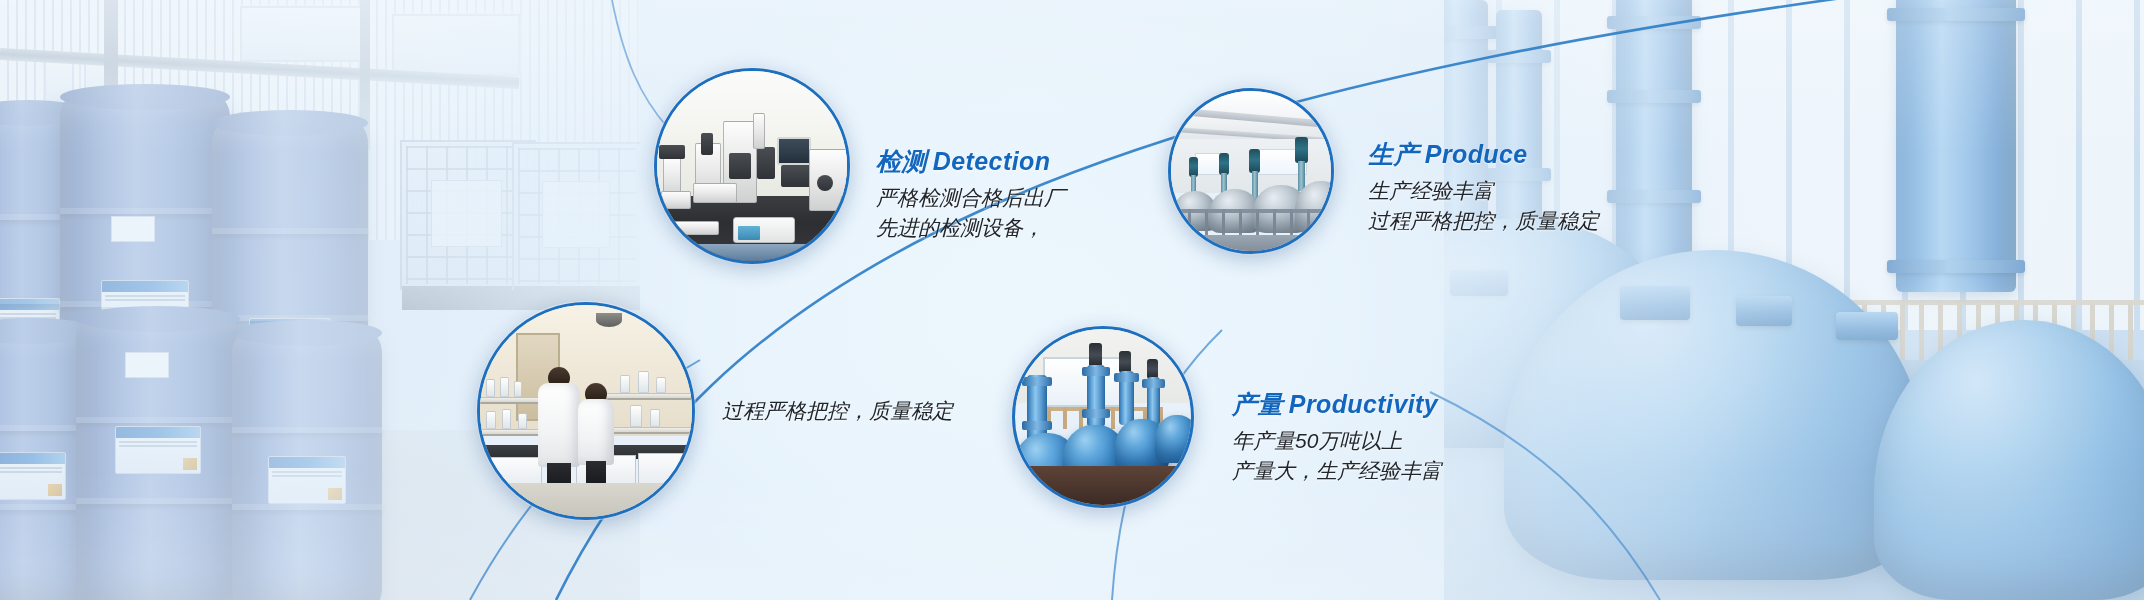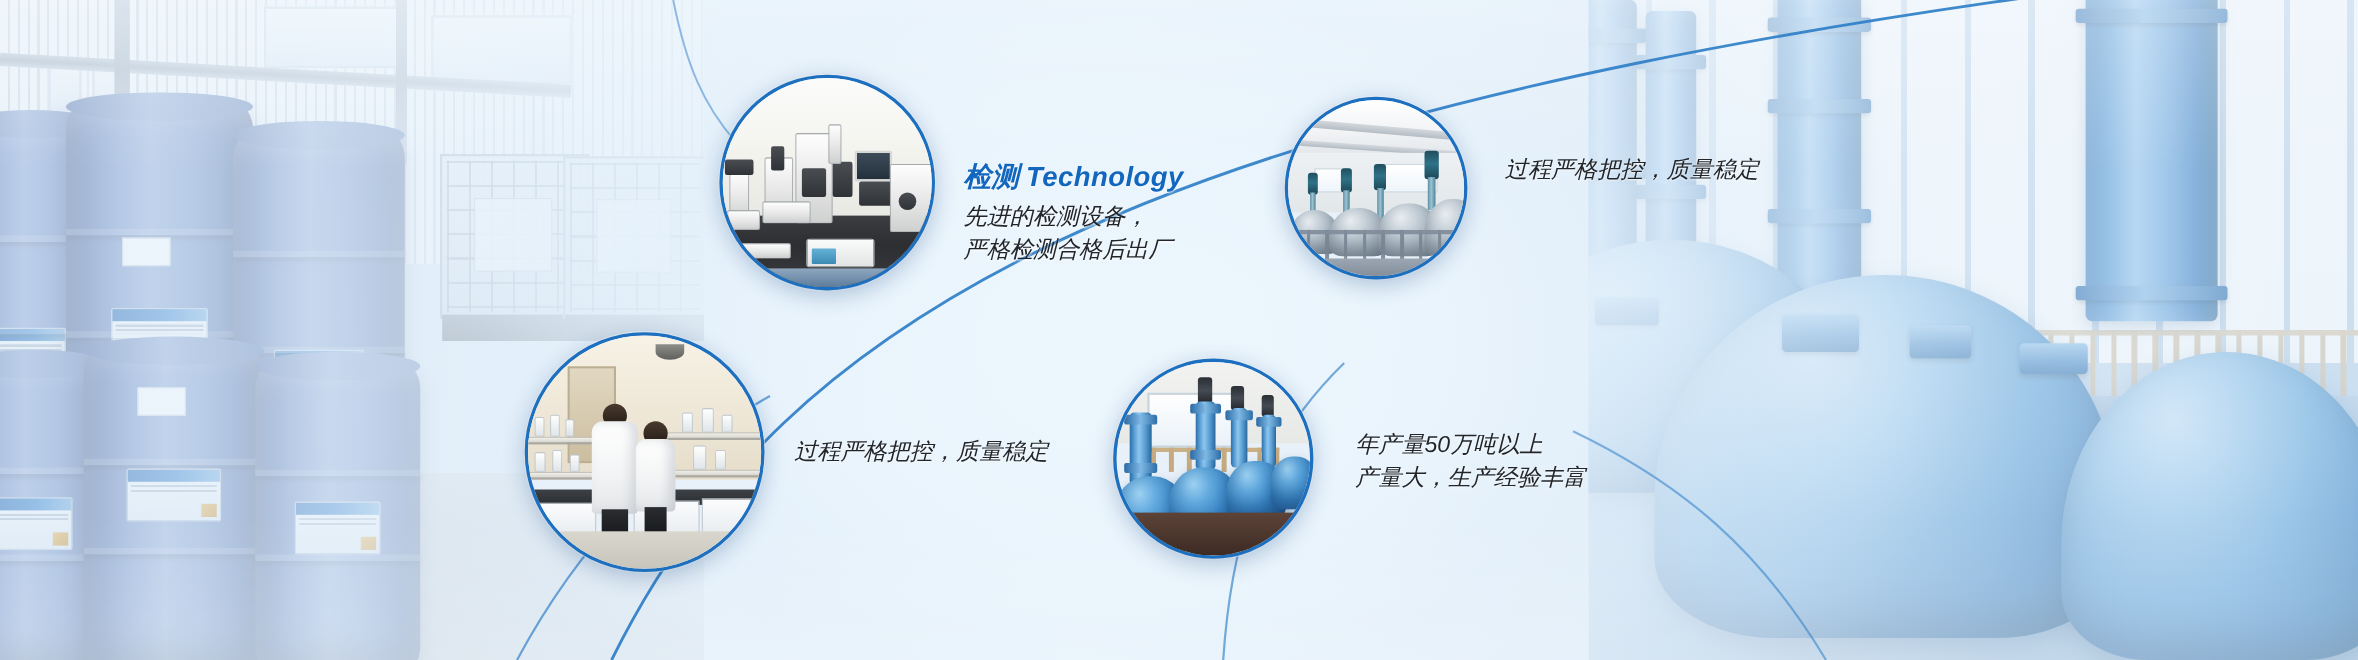--- a/index.html
+++ b/index.html
@@ -608,24 +608,24 @@
         <div class="instr" style="left:36px;top:112px;width:44px;height:20px;"></div>
         <div class="scale-unit" style="left:76px;top:146px;width:62px;height:26px;">
           <div class="scale-disp" style="left:4px;top:8px;width:22px;height:14px;"></div>
         </div>
         <div class="instr" style="left:14px;top:150px;width:48px;height:14px;"></div>
         <div class="instr" style="left:4px;top:120px;width:30px;height:18px;"></div>
       </div>
     </div>
     <div class="txt" style="left:876px;top:147px;">
       <div class="txt-head">
-        <span>检测</span><span class="en">Technology</span>
-      </div>
+        <span>检测</span><span class="en">Detection</span>
+      </div>
+      <div class="txt-line">严格检测合格后出厂</div>
       <div class="txt-line">先进的检测设备，</div>
-      <div class="txt-line">严格检测合格后出厂</div>
     </div>
   </div>
 
   <div class="feature">
     <div class="circle-photo" style="left:1168px;top:88px;width:166px;height:166px;">
       <div class="cp-inner">
         <div class="pr-ceiling"></div>
         <div class="pr-beam" style="left:-10px;top:24px;width:200px;height:7px;transform:rotate(5deg);"></div>
         <div class="pr-beam" style="left:-10px;top:42px;width:200px;height:5px;transform:rotate(4deg);"></div>
         <div class="pr-wall"></div>
@@ -641,20 +641,24 @@
         <div class="pr-shaft" style="left:127px;top:70px;width:7px;height:30px;"></div>
         <div class="pr-tank" style="left:2px;top:100px;width:44px;height:40px;"></div>
         <div class="pr-tank" style="left:38px;top:98px;width:52px;height:44px;"></div>
         <div class="pr-tank" style="left:82px;top:94px;width:56px;height:48px;"></div>
         <div class="pr-tank" style="left:124px;top:90px;width:52px;height:52px;"></div>
         <div class="pr-rail"></div>
         <div class="pr-floor"></div>
       </div>
     </div>
     <div class="txt" style="left:1368px;top:140px;">
+      <div class="txt-head">
+        <span>生产</span><span class="en">Produce</span>
+      </div>
+      <div class="txt-line">生产经验丰富</div>
       <div class="txt-line">过程严格把控，质量稳定</div>
     </div>
   </div>
 
   <div class="feature">
     <div class="circle-photo" style="left:477px;top:302px;width:218px;height:218px;">
       <div class="cp-inner">
         <div class="tl-wall"></div>
         <div class="tl-door" style="left:36px;top:28px;width:44px;height:88px;"></div>
         <div class="tl-lamp" style="left:116px;top:8px;"></div>
@@ -719,18 +723,21 @@
           <div class="pv-cap" style="top:2px;"></div>
         </div>
         <div class="pv-tank" style="left:-2px;top:104px;width:66px;height:66px;"></div>
         <div class="pv-tank" style="left:48px;top:96px;width:64px;height:62px;"></div>
         <div class="pv-tank" style="left:100px;top:90px;width:54px;height:54px;"></div>
         <div class="pv-tank" style="left:140px;top:86px;width:44px;height:48px;"></div>
         <div class="pv-floor"></div>
       </div>
     </div>
     <div class="txt" style="left:1232px;top:390px;">
+      <div class="txt-head">
+        <span>产量</span><span class="en">Productivity</span>
+      </div>
       <div class="txt-line">年产量50万吨以上</div>
       <div class="txt-line">产量大，生产经验丰富</div>
     </div>
   </div>
 
 </div>
 
 </body></html>

